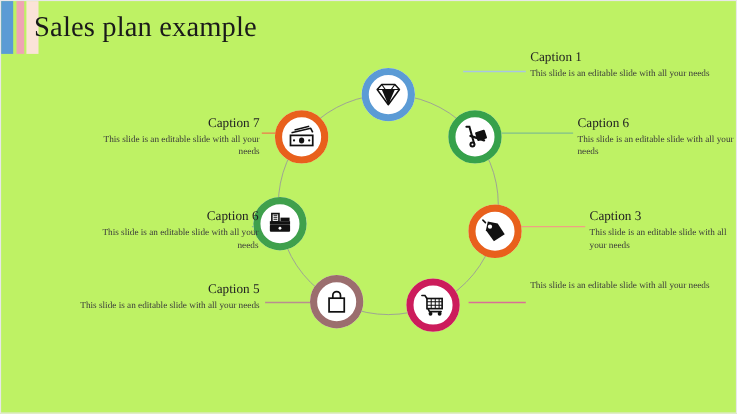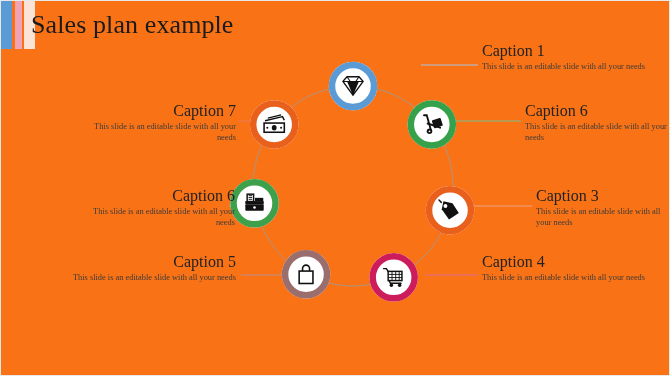--- a/index.html
+++ b/index.html
@@ -1,37 +1,37 @@
 <!DOCTYPE html>
 <html><head>
 <meta charset="utf-8">
 <style>
   html,body{margin:0;padding:0;background:#fff;}
   body{width:670px;height:376px;overflow:hidden;
        font-family:"Liberation Serif","DejaVu Serif",serif;}
-  #slide{position:relative;width:670px;height:376px;background:#f97316;
+  #slide{position:relative;width:670px;height:376px;background:#bef264;
          box-sizing:border-box;border:1px solid #e8e8e8;overflow:hidden;}
 
   
   .bar{position:absolute;top:0;}
   #bar-blue {left:0px;  width:11px;height:48px;}
   #bar-pink {left:14px; width:7px; height:48px;}
   #bar-peach{left:23px; width:11px;height:48px;}
 
   
   #page-title{position:absolute;left:30px;top:8px;width:420px;
       font-size:26px;line-height:32px;color:#1a1a1a;letter-spacing:.1px;
       white-space:nowrap;}
 
   
   #diagram{position:absolute;left:0;top:0;width:670px;height:376px;}
 
   
   .caption{position:absolute;}
-  .caption .cap-title{font-size:16px;color:#222;line-height:14px;
+  .caption .cap-title{font-size:12px;color:#222;line-height:14px;
       margin-bottom:4px;white-space:nowrap;}
   .caption .cap-body{font-size:8.4px;line-height:10.6px;color:#3a3a3a;
       font-weight:normal;}
   .cap-right{text-align:left;}
   .cap-left {text-align:right;}
 
   #caption-1{left:481px;top:43px;width:175px;}
   #caption-2{left:524px;top:103px;width:145px;}
   #caption-3{left:535px;top:188px;width:135px;}
   #caption-4{left:481px;top:254px;width:180px;}
@@ -163,21 +163,20 @@
   </div>
   <div class="caption cap-right" id="caption-2">
     <div class="cap-title">Caption 6</div>
     <div class="cap-body">This slide is an editable slide with all your needs</div>
   </div>
   <div class="caption cap-right" id="caption-3">
     <div class="cap-title">Caption 3</div>
     <div class="cap-body">This slide is an editable slide with all your needs</div>
   </div>
   <div class="caption cap-right" id="caption-4">
-    <div class="cap-title">Caption 4</div>
     <div class="cap-body">This slide is an editable slide with all your needs</div>
   </div>
   <div class="caption cap-left" id="caption-5">
     <div class="cap-title">Caption 5</div>
     <div class="cap-body">This slide is an editable slide with all your needs</div>
   </div>
   <div class="caption cap-left" id="caption-6">
     <div class="cap-title">Caption 6</div>
     <div class="cap-body">This slide is an editable slide with all your needs</div>
   </div>

